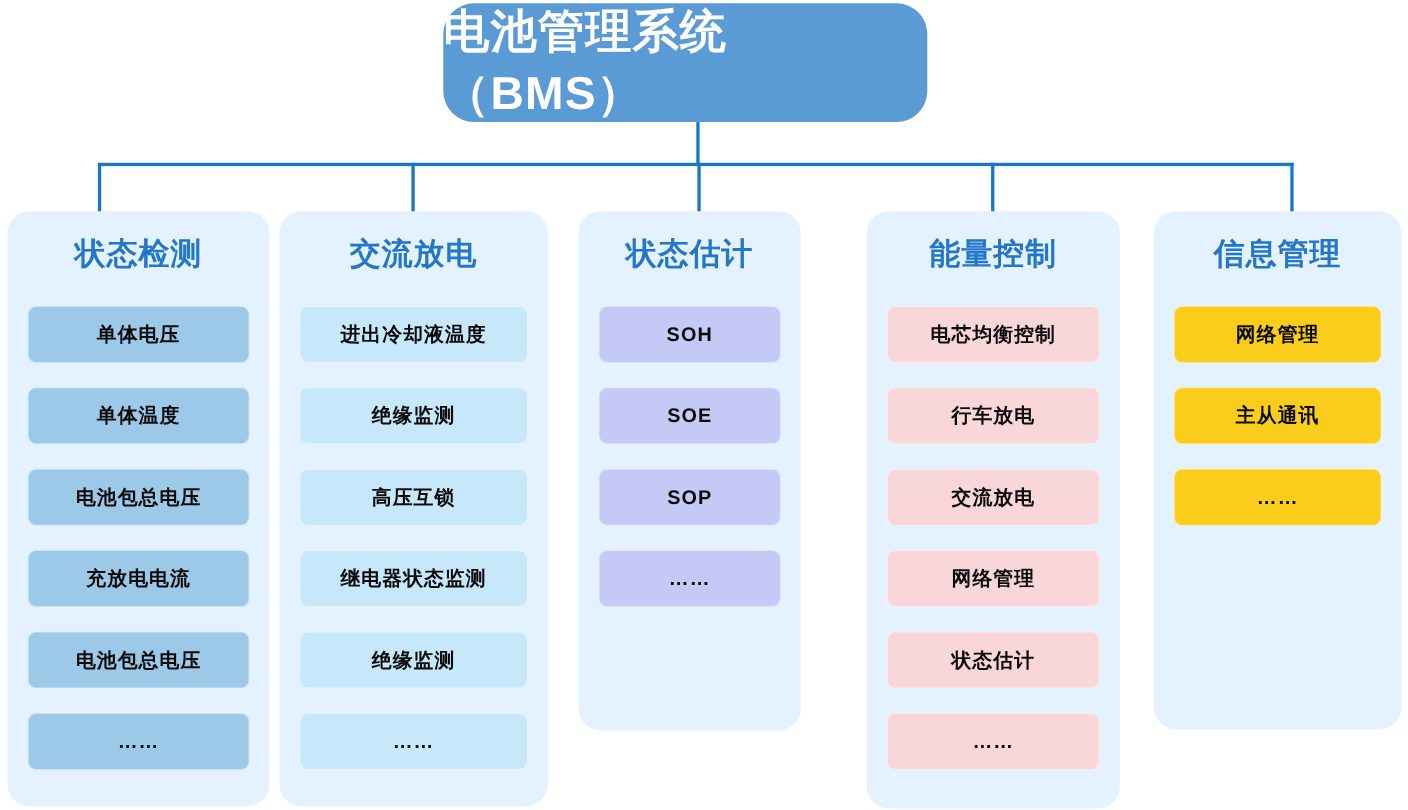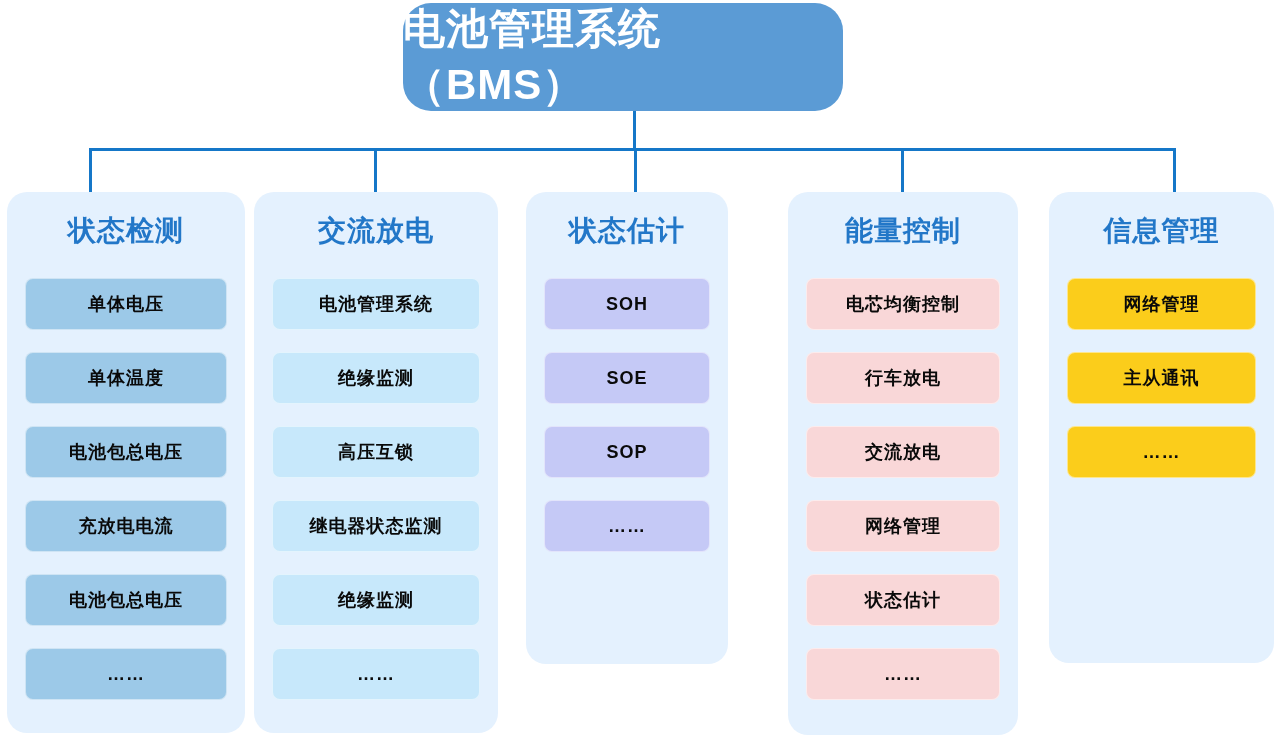--- a/index.html
+++ b/index.html
@@ -74,21 +74,21 @@
       <div class="item">电池包总电压</div>
       <div class="item">充放电电流</div>
       <div class="item">电池包总电压</div>
       <div class="item">……</div>
     </div>
   </div>
 
   <div class="col p2">
     <div class="col-header">交流放电</div>
     <div class="items">
-      <div class="item">电池管理系统</div>
+      <div class="item">进出冷却液温度</div>
       <div class="item">绝缘监测</div>
       <div class="item">高压互锁</div>
       <div class="item">继电器状态监测</div>
       <div class="item">绝缘监测</div>
       <div class="item">……</div>
     </div>
   </div>
 
   <div class="col p3">
     <div class="col-header">状态估计</div>

